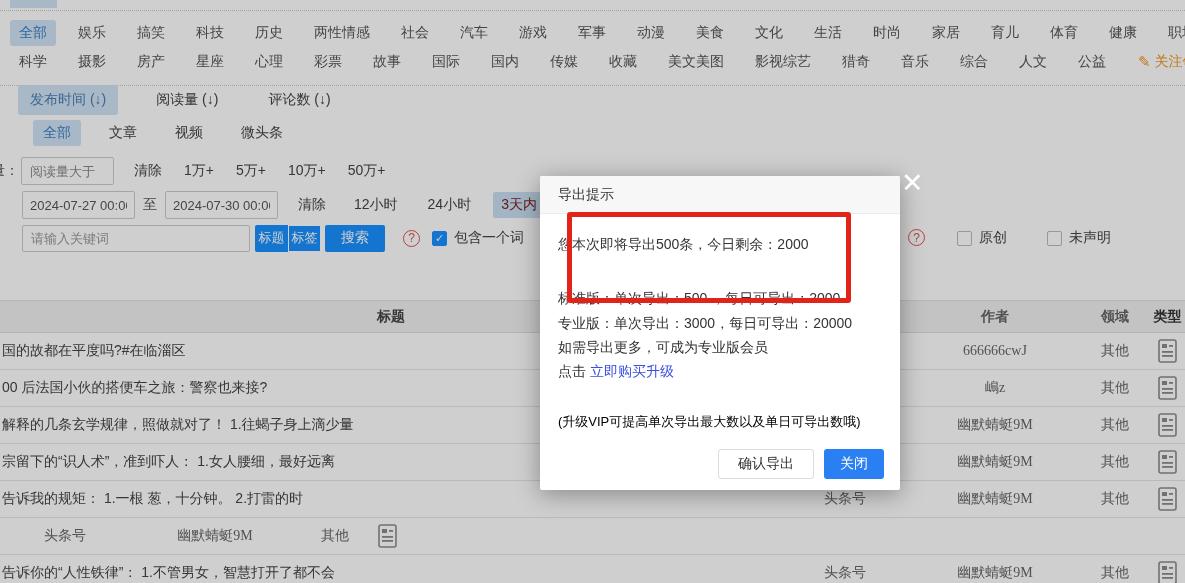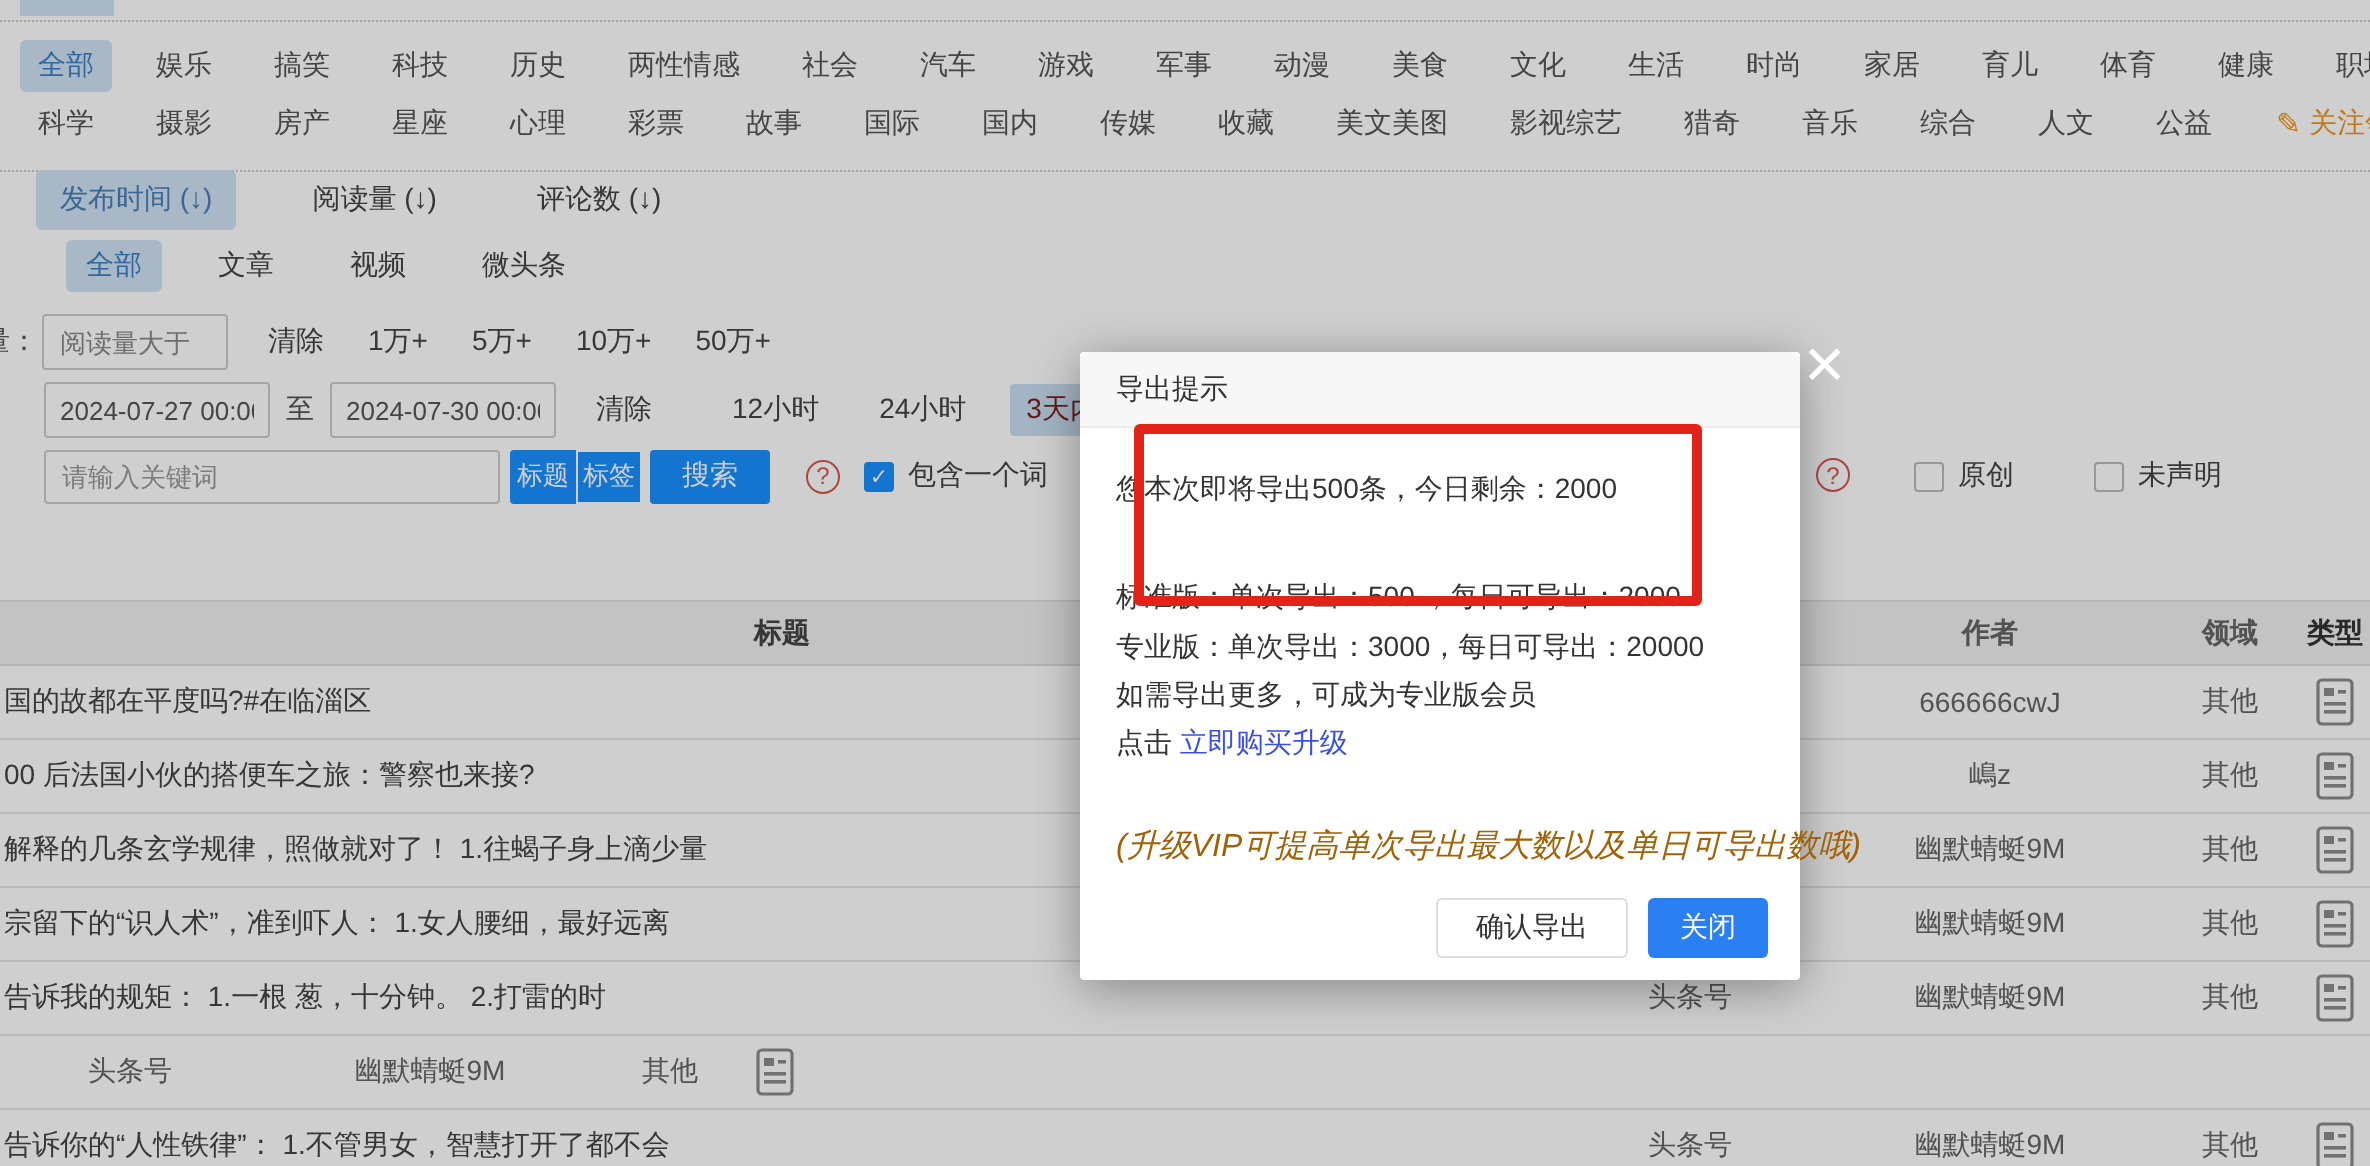--- a/index.html
+++ b/index.html
@@ -28,21 +28,21 @@
   .clip-label { margin-left:-37px; width:58px; color:#555; flex:0 0 auto; }
   .read-input { width:93px; height:28px; border:1px solid #ccc; border-radius:2px; padding:0 8px; font-size:13px; color:#555; font-family:"Liberation Sans",sans-serif; background:#fff; }
   .read-input::placeholder { color:#888; }
   .lnk { color:#444; margin-left:20px; cursor:pointer; }
   .quick { display:flex; gap:22px; margin-left:22px; }
   .quick span { cursor:pointer; }
 
   .date-row { position:absolute; left:22px; top:190px; height:30px; display:flex; align-items:center; }
   .date-input { width:113px; height:28px; border:1px solid #ccc; border-radius:2px; padding:0 7px; font-size:13px; color:#555; background:#fff; font-family:"Liberation Sans",sans-serif; }
   .to-sep { margin:0 8px; color:#555; }
-  .ranges { display:flex; gap:14px; margin-left:32px; align-items:flex-end; }
+  .ranges { display:flex; gap:14px; margin-left:20px; align-items:flex-end; }
   .range { padding:4px 8px; cursor:pointer; }
   .range.selected { background:#c9dff2; color:#7f1d1d; border-radius:2px; }
 
   .search-row { position:absolute; left:22px; top:224px; right:0; height:28px; display:flex; align-items:center; }
   .kw-input { width:228px; height:27px; border:1px solid #ccc; border-radius:2px; padding:0 8px; font-size:13px; color:#555; background:#fff; font-family:"Liberation Sans",sans-serif; }
   .kw-input::placeholder { color:#999; }
   .seg-group { display:flex; margin-left:5px; background:#1890ff; border-radius:2px; }
   .seg { width:33px; height:27px; display:flex; align-items:center; justify-content:center; color:#fff; font-size:13px; cursor:pointer; }
   .seg.outlined { box-shadow:inset 0 0 0 1px #fff; }
   .search-btn { margin-left:4px; width:60px; height:27px; background:#1890ff; color:#fff; border:none; border-radius:2px; font-size:14px; cursor:pointer; font-family:"Liberation Sans",sans-serif; }
@@ -55,36 +55,36 @@
   .orig-group { position:absolute; left:935px; top:5px; display:flex; align-items:center; }
   .undecl-group { position:absolute; left:1025px; top:5px; display:flex; align-items:center; }
 
   
   .tbl { position:absolute; left:0; top:300px; right:0; }
   .tr { display:flex; align-items:center; height:37px; border-bottom:1px solid #e6e6e6; background:#fff; }
   .tr.th { height:33px; background:#f0f0f0; border-top:1px solid #e0e0e0; border-bottom:1px solid #ddd; font-weight:bold; color:#333; }
   .c-title { flex:1 1 auto; padding-left:2px; color:#444; white-space:nowrap; overflow:hidden; }
   .th .c-title { text-align:center; }
   .c-plat  { width:130px; text-align:center; color:#666; flex:0 0 auto; }
-  .c-auth  { width:170px; text-align:center; color:#666; flex:0 0 auto; }
+  .c-auth  { width:170px; text-align:center; color:#666; flex:0 0 auto;font-family:Liberation Serif, serif; }
   .c-dom   { width:70px;  text-align:center; color:#666; flex:0 0 auto; }
   .c-type  { width:35px;  display:flex; justify-content:center; flex:0 0 auto; color:#333; }
 
   
   .dim { position:absolute; inset:0; background:rgba(0,0,0,0.19); z-index:40; }
   .modal { position:absolute; left:540px; top:176px; width:360px; height:314px; background:#fff; border-radius:2px; box-shadow:0 4px 24px rgba(0,0,0,0.35); z-index:50; }
   .modal-head { height:38px; background:#f7f7f7; border-bottom:1px solid #ebebeb; display:flex; align-items:center; padding-left:18px; color:#333; border-radius:2px 2px 0 0; }
   .m-line { position:absolute; left:18px; right:14px; color:#333; white-space:nowrap; }
   .m-l1 { top:60px; }
   .m-l2 { top:114px; }
   .m-l3 { top:139px; }
   .m-l4 { top:163px; }
   .m-l5 { top:187px; }
   .m-link { color:#3a50e0; cursor:pointer; }
-  .m-note { top:237px; font-size:16px; color:#a16207;font-style:italic; }
+  .m-note { top:237px; font-size:13px; color:#000000; }
   .m-btns { position:absolute; right:16px; top:273px; display:flex; gap:10px; }
   .btn-confirm { width:96px; height:30px; background:#fff; border:1px solid #dcdcdc; border-radius:3px; color:#333; font-size:14px; cursor:pointer; font-family:"Liberation Sans",sans-serif; }
   .btn-close { width:60px; height:30px; background:#2a7ff3; border:none; border-radius:3px; color:#fff; font-size:14px; cursor:pointer; font-family:"Liberation Sans",sans-serif; }
   .x-close { position:absolute; left:901px; top:170px; color:#fff; font-size:27px; line-height:1; z-index:50; cursor:pointer; }
   .red-box { position:absolute; left:567px; top:212px; width:284px; height:91px; border:5px solid #e2231a; border-radius:3px; z-index:60; pointer-events:none; }
 
   .doc-icon svg { display:block; }
 </style>
 </head>
 <body>

